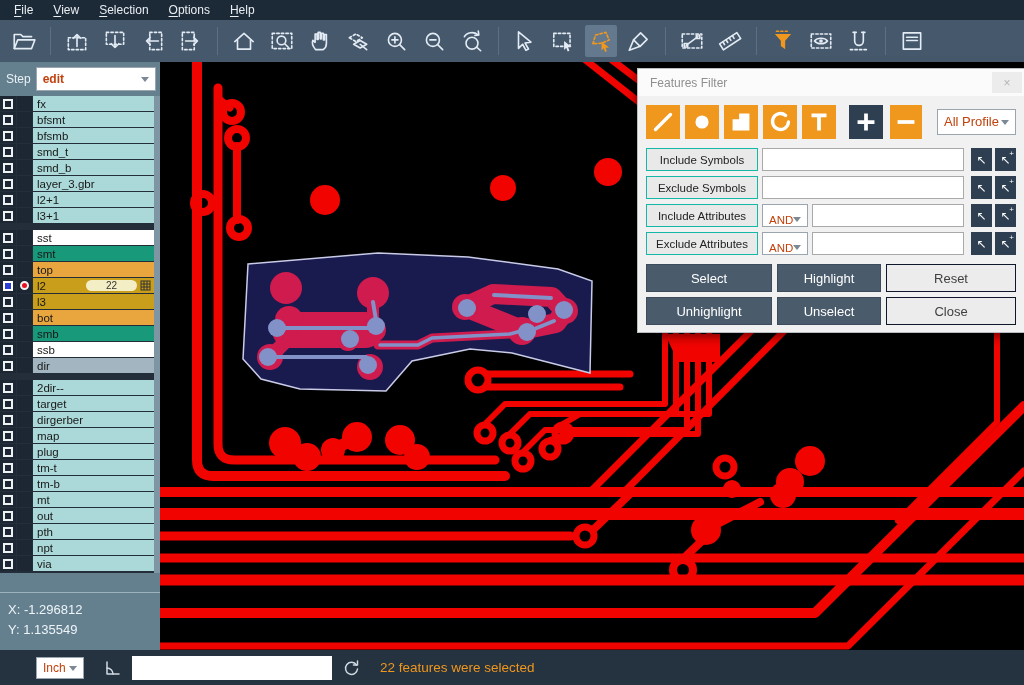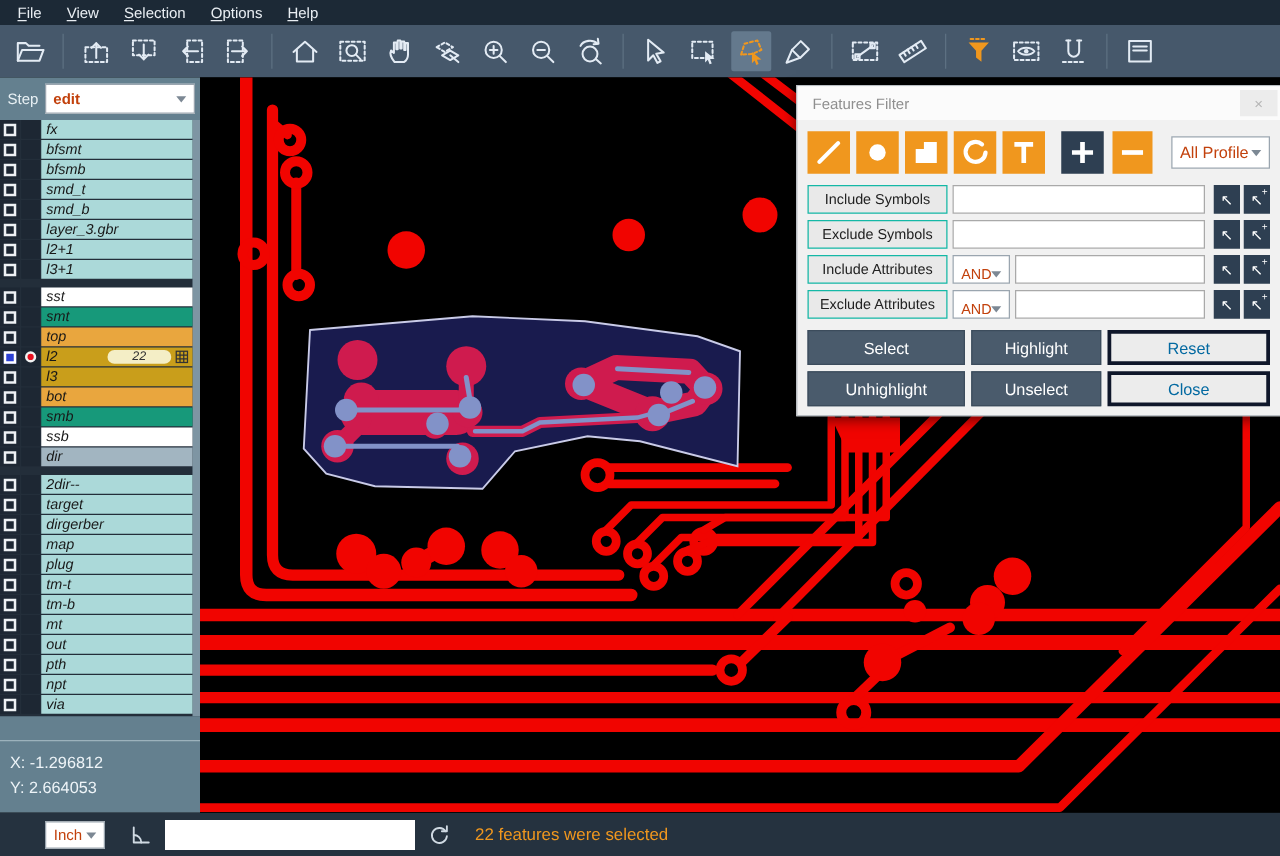--- a/index.html
+++ b/index.html
@@ -40,21 +40,21 @@
   .layer-list { background:#232e3a; border-right:6px solid #7e95a3; padding-bottom:2px; }
   .layer-row { height:15px; margin-top:1px; display:flex; align-items:stretch; cursor:pointer; }
   .layer-row.gap_before { margin-top:7px; }
   .cbcell { width:16px; background:#1d2733; display:flex; align-items:center; justify-content:center; flex:none; }
   .cb { width:10px; height:10px; border:2px solid #eef2f5; }
   .cb.selected { background:#2b3fd4; border-color:#fff; }
   .indcell { width:15px; background:#1d2733; margin-left:1px; display:flex; align-items:center;
     justify-content:center; flex:none; }
   .active-dot { width:9px; height:9px; border-radius:50%; background:#e81020; border:2px solid #f2f2f2; }
   .namecell { flex:1; margin-left:1px; display:flex; align-items:center; padding:0 3px 0 4px;
-    font-size:11.5px; color:#181818; overflow:hidden;font-style:italic; }
+    font-size:11.5px; color:#181818; overflow:hidden; }
   .namecell.cyan { background:#abd9d9; } .namecell.white { background:#ffffff; }
   .namecell.green { background:#17997a; } .namecell.amber { background:#e9a63e; }
   .namecell.gold { background:#c99e1b; } .namecell.gray { background:#a2b5c1; }
   .lname { flex:1; white-space:nowrap; }
   .badge { background:#f4eec6; border-radius:8px; font-size:10px; padding:0 20px; color:#333; margin-right:3px; }
   .gridico svg { width:11px; height:11px; stroke:#333; fill:none; stroke-width:1; display:block; }
   .coords { position:absolute; left:0; right:0; bottom:0; height:58px; border-top:1px solid #9cb2bc;
     padding:7px 0 0 8px; color:#eef4f8; font-size:13px; line-height:1.55; }
 
   
@@ -83,21 +83,21 @@
     color:#222; display:flex; align-items:center; justify-content:center; flex:none; cursor:pointer; }
   .fop { width:46px; height:23px; margin-left:4px; font-size:11.5px; flex:none;align-items:flex-end; }
   .finput { flex:1; height:23px; border:1px solid #a9a9a9; background:#fff; margin:0 4px;
     font-size:12px; padding:0 4px; font-family:"Liberation Sans",sans-serif; min-width:0; }
   .navbtn { width:21px; height:23px; background:#2e3f52; color:#fff; font-size:12px; display:flex;
     align-items:center; justify-content:center; margin-left:3px; flex:none; cursor:pointer; position:relative; }
   .navbtn .plus { position:absolute; top:1px; right:2px; font-size:8px; }
   .actions { display:grid; grid-template-columns:126px 104px 1fr; gap:5px; margin-top:9px; }
   .abtn { height:28px; background:#4a5b6c; color:#fff; font-size:13px; border:1px solid #3c4c5c;
     display:flex; align-items:center; justify-content:center; cursor:pointer; }
-  .abtn.light { background:#ececec; color:#0369a1; border:3px solid #0f172a; }
+  .abtn.light { background:#ececec; color:#404040; border:1px solid #0f172a; }
 
   
   .statusbar { height:35px; background:var(--statusbar,#25323f); display:flex; align-items:center;
     padding-left:26px; gap:9px; flex:none; }
   .ssep { width:1px; height:20px; background:#54related;? background:#54667a; flex:none; }
   .units-select { width:48px; height:22px; }
   .sico svg { width:20px; height:20px; stroke:#cfd9e2; fill:none; stroke-width:1.5;
     stroke-linecap:round; stroke-linejoin:round; display:block; }
   .cmd-input { width:200px; height:24px; border:none; background:#fff; font-size:12px; padding:0 5px;
     font-family:"Liberation Sans",sans-serif; }
@@ -572,21 +572,21 @@
             </span>
           <span class="indcell"></span>
           <span class="namecell cyan">
             <span class="lname">via</span>
 
           </span>
         </div>
         </div>
       <div class="coords">
         <div>X: -1.296812</div>
-        <div>Y: 2.664053</div>
+        <div>Y: 1.135549</div>
       </div>
     </div>
 
     <div class="canvas">
       <svg class="art" width="864" height="588" viewBox="0 0 864 588">
         <rect x="0" y="0" width="864" height="588" fill="#000"></rect>
 
         <g stroke="#f10400" fill="none" stroke-linecap="round" stroke-linejoin="round">
           <path d="M37,-8 V398 Q37,414 53,414 H345" stroke-width="10"></path>
           <path d="M58,26 V382 Q58,398 74,398 H335" stroke-width="9"></path>

